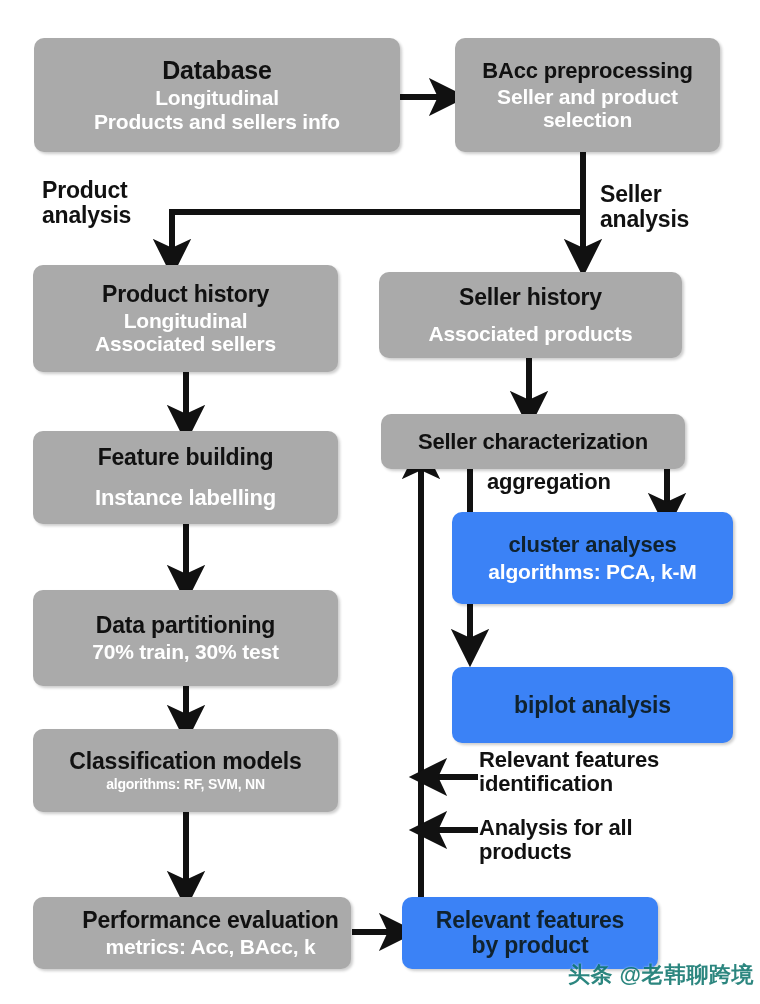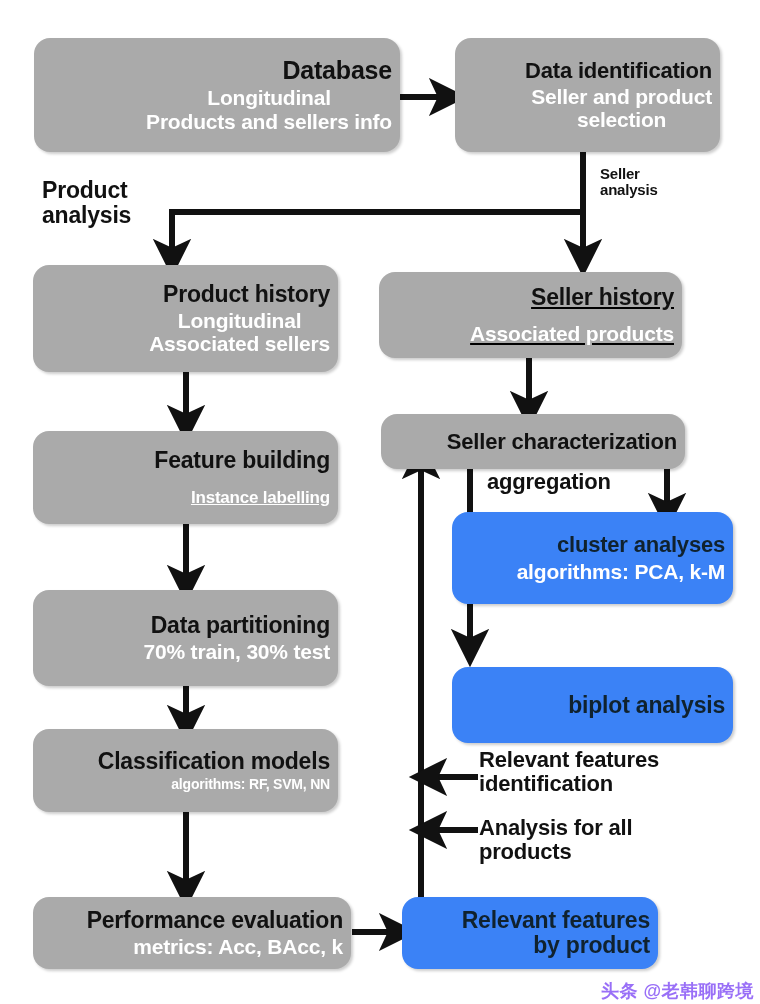--- a/index.html
+++ b/index.html
@@ -16,24 +16,24 @@
   }
   svg#wires{
     position:absolute;
     left:0; top:0;
     width:760px; height:1004px;
     pointer-events:none;
   }
   .node{
     position:absolute;
     box-sizing:border-box;
-    border-radius:16px;
+    border-radius:10px;
     display:flex;
     flex-direction:column;
-    align-items:flex-end;
+    align-items:center;
     justify-content:center;
     text-align:center;
     padding:4px 8px;
     z-index:2;
     box-shadow:2px 2px 3px rgba(0,0,0,0.20);
   }
   .node.gray{ background:#aaaaaa; }
   .node.blue{ background:#3b82f6; }
   .node .title{
     font-weight:bold;
@@ -55,24 +55,24 @@
     font-weight:bold;
     color:#111111;
     line-height:1.08;
     letter-spacing:-0.2px;
     z-index:3;
     white-space:pre-line;
   }
   .watermark{
     position:absolute;
     right:6px;
-    bottom:1px;
-    font-size:18px;
-    font-weight:bold;
-    color:#8b5cf6;
+    bottom:14px;
+    font-size:22px;
+    font-weight:bold;
+    color:#0f766e;
     opacity:0.88;
     letter-spacing:0.5px;
     z-index:5;
     text-shadow:0 0 2px rgba(255,255,255,0.7);
   }
 </style>
 </head>
 <body>
 
 <div id="canvas">
@@ -121,45 +121,45 @@
     </g>
   </svg>
 
   <div class="node gray" style="left:34px; top:38px; width:366px; height:114px;">
     <div class="title" style="font-size:25px;">Database</div>
     <div class="sub" style="font-size:21px; white-space:pre-line; margin-top:2px;">Longitudinal
 Products and sellers info</div>
   </div>
 
   <div class="node gray" style="left:455px; top:38px; width:265px; height:114px;">
-    <div class="title" style="font-size:22px;">Data identification</div>
+    <div class="title" style="font-size:22px;">BAcc preprocessing</div>
     <div class="sub" style="font-size:21px; white-space:pre-line; margin-top:2px;">Seller and product
 selection</div>
   </div>
 
   <div class="edge-label" style="left:42px; top:178px; font-size:23px;">Product
 analysis</div>
 
-  <div class="edge-label" style="left:600px; top:166px; font-size:15px;">Seller
+  <div class="edge-label" style="left:600px; top:182px; font-size:23px;">Seller
 analysis</div>
 
   <div class="node gray" style="left:33px; top:265px; width:305px; height:107px;">
     <div class="title" style="font-size:23px;">Product history</div>
     <div class="sub" style="font-size:21px; white-space:pre-line; margin-top:2px;">Longitudinal
 Associated sellers</div>
   </div>
 
-  <div class="node gray" style="left:379px; top:272px; width:303px; height:86px;text-decoration:underline;">
+  <div class="node gray" style="left:379px; top:272px; width:303px; height:86px;">
     <div class="title" style="font-size:23px;">Seller history</div>
     <div class="sub" style="font-size:21px; margin-top:12px;">Associated products</div>
   </div>
 
   <div class="node gray" style="left:33px; top:431px; width:305px; height:93px;">
     <div class="title" style="font-size:23px;">Feature building</div>
-    <div class="sub" style="font-size:17px; margin-top:16px;text-decoration:underline;">Instance labelling</div>
+    <div class="sub" style="font-size:22px; margin-top:16px;">Instance labelling</div>
   </div>
 
   <div class="node gray" style="left:381px; top:414px; width:304px; height:55px;">
     <div class="title" style="font-size:22px;">Seller characterization</div>
   </div>
 
   <div class="edge-label" style="left:487px; top:470px; font-size:22px;">aggregation</div>
 
   <div class="node gray" style="left:33px; top:590px; width:305px; height:96px;">
     <div class="title" style="font-size:23px;">Data partitioning</div>

